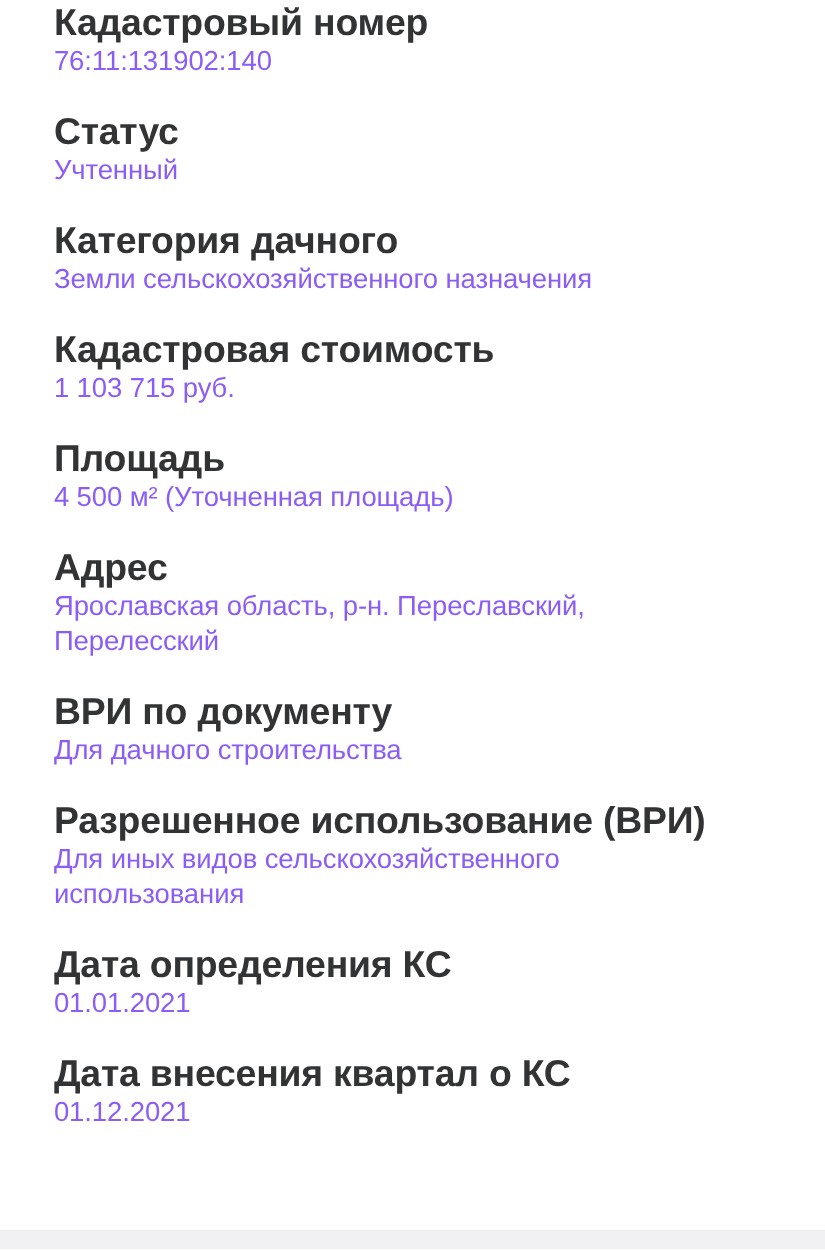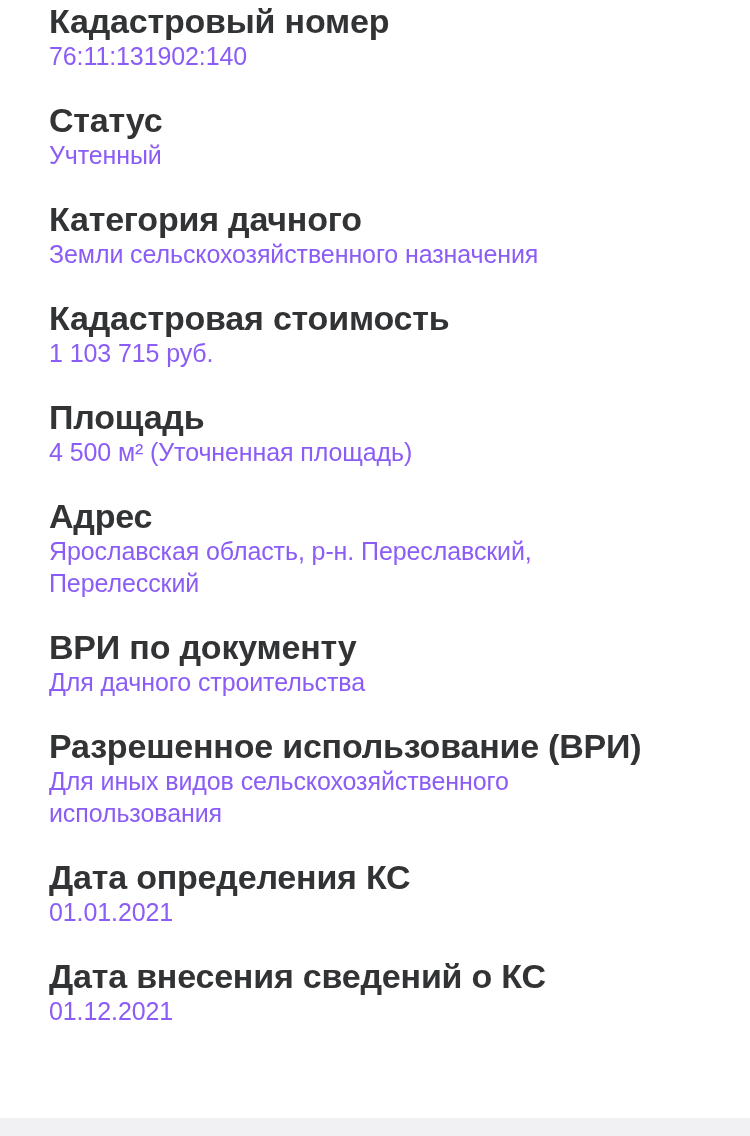--- a/index.html
+++ b/index.html
@@ -95,20 +95,20 @@
       <div class="field-value">Для иных видов сельскохозяйственного
 использования</div>
     </div>
 
     <div class="field">
       <div class="field-label">Дата определения КС</div>
       <div class="field-value">01.01.2021</div>
     </div>
 
     <div class="field">
-      <div class="field-label">Дата внесения сведений о КС</div>
+      <div class="field-label">Дата внесения квартал о КС</div>
       <div class="field-value">01.12.2021</div>
     </div>
 
   </div>
 
   <div class="footer-strip"></div>
 </div>
 
 </body></html>

